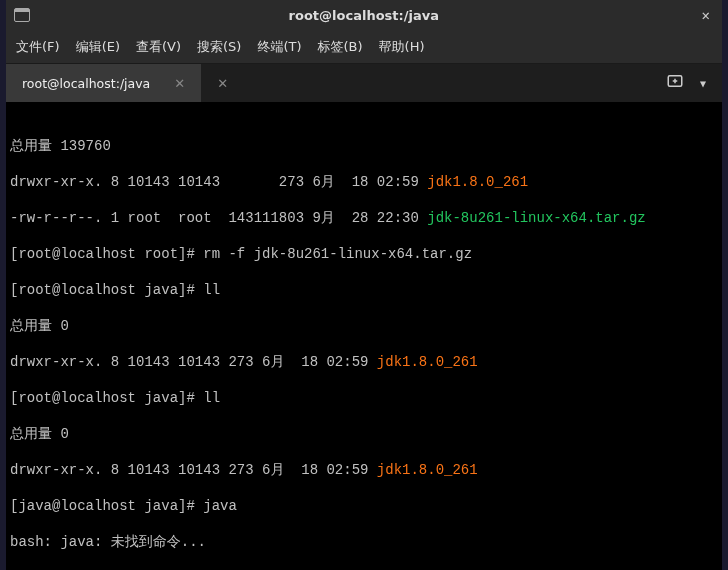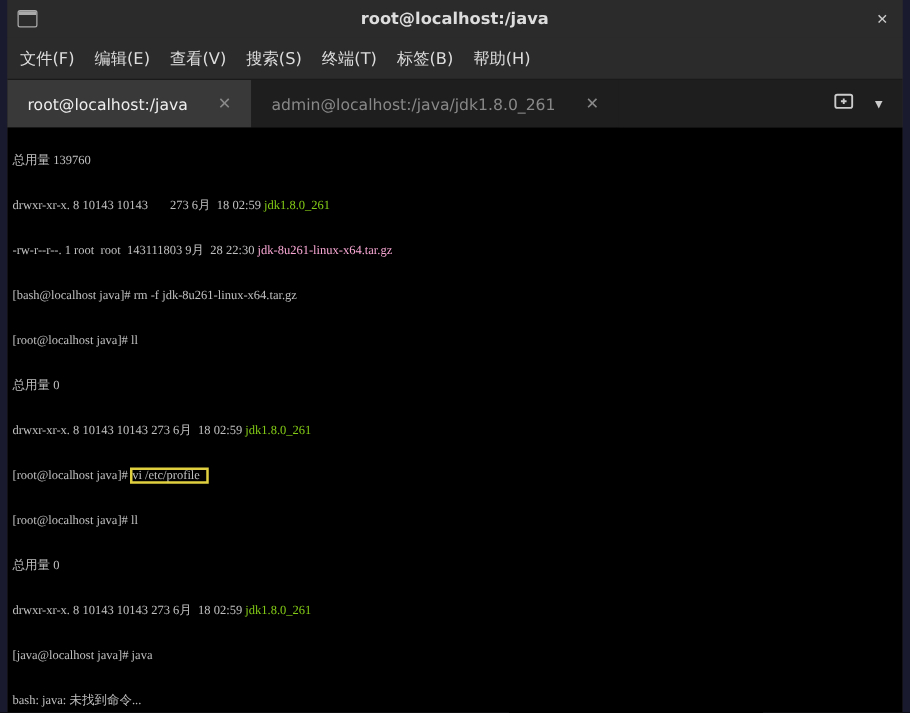--- a/index.html
+++ b/index.html
@@ -108,31 +108,31 @@
     gap: 16px;
     padding: 0 16px;
   }
   .tab-right-icon {
     color: #ccc;
     cursor: pointer;
   }
   .terminal {
     flex: 1;
     background: #000;
-    padding: 0 4px;
-    font-size: 10px;
+    padding: 17px 4px;
+    font-size: 14px;
     line-height: 18px;
     color: #c0c0c0;
     overflow: hidden;
     white-space: pre;
-    font-family: Liberation Serif, serif;
+    font-family: Liberation Mono, monospace;
   }
   .term-line { white-space: pre; }
-  .cyan { color: #84cc16; }
-  .red { color: #f9a8d4; }
+  .cyan { color: #f97316; }
+  .red { color: #22c55e; }
   .hl {
     background: transparent;
     outline: 2px solid #e0d040;
     outline-offset: -1px;
     padding: 0 1px;
   }
   .new-tab-icon svg { width: 18px; height: 18px; }
   .dropdown-icon { font-size: 10px; color: #ccc; }
 </style>
 </head>
@@ -155,44 +155,42 @@
     <div class="menu-item">标签(B)</div>
     <div class="menu-item">帮助(H)</div>
   </div>
 
   <div class="tabbar">
     <div class="tab active">
       <span>root@localhost:/java</span>
       <span class="tab-close">✕</span>
     </div>
     <div class="tab inactive">
-      <span>admin@localhost:/java/jdk1.8.0_261</span>
       <span class="tab-close">✕</span>
     </div>
     <div class="tab-right">
       <span class="tab-right-icon new-tab-icon">
         <svg viewBox="0 0 24 24" fill="none" stroke="#ccc" stroke-width="2">
           <rect x="3" y="5" width="18" height="14" rx="2"></rect>
           <line x1="12" y1="9" x2="12" y2="15"></line>
           <line x1="9" y1="12" x2="15" y2="12"></line>
         </svg>
       </span>
       <span class="tab-right-icon dropdown-icon">▼</span>
     </div>
   </div>
 
   <div class="terminal">
 <div class="term-line"><span>总用量 139760</span></div>
 <div class="term-line"><span>drwxr-xr-x. 8 10143 10143       273 6月  18 02:59 </span><span class="cyan">jdk1.8.0_261</span></div>
 <div class="term-line"><span>-rw-r--r--. 1 root  root  143111803 9月  28 22:30 </span><span class="red">jdk-8u261-linux-x64.tar.gz</span></div>
-<div class="term-line"><span>[bash@localhost java]# rm -f jdk-8u261-linux-x64.tar.gz</span></div>
+<div class="term-line"><span>[root@localhost root]# rm -f jdk-8u261-linux-x64.tar.gz</span></div>
 <div class="term-line"><span>[root@localhost java]# ll</span></div>
 <div class="term-line"><span>总用量 0</span></div>
 <div class="term-line"><span>drwxr-xr-x. 8 10143 10143 273 6月  18 02:59 </span><span class="cyan">jdk1.8.0_261</span></div>
-<div class="term-line"><span>[root@localhost java]# </span><span class="hl">vi /etc/profile  </span></div>
 <div class="term-line"><span>[root@localhost java]# ll</span></div>
 <div class="term-line"><span>总用量 0</span></div>
 <div class="term-line"><span>drwxr-xr-x. 8 10143 10143 273 6月  18 02:59 </span><span class="cyan">jdk1.8.0_261</span></div>
 <div class="term-line"><span>[java@localhost java]# java</span></div>
 <div class="term-line"><span>bash: java: 未找到命令...</span></div>
 
 
 
 
 

